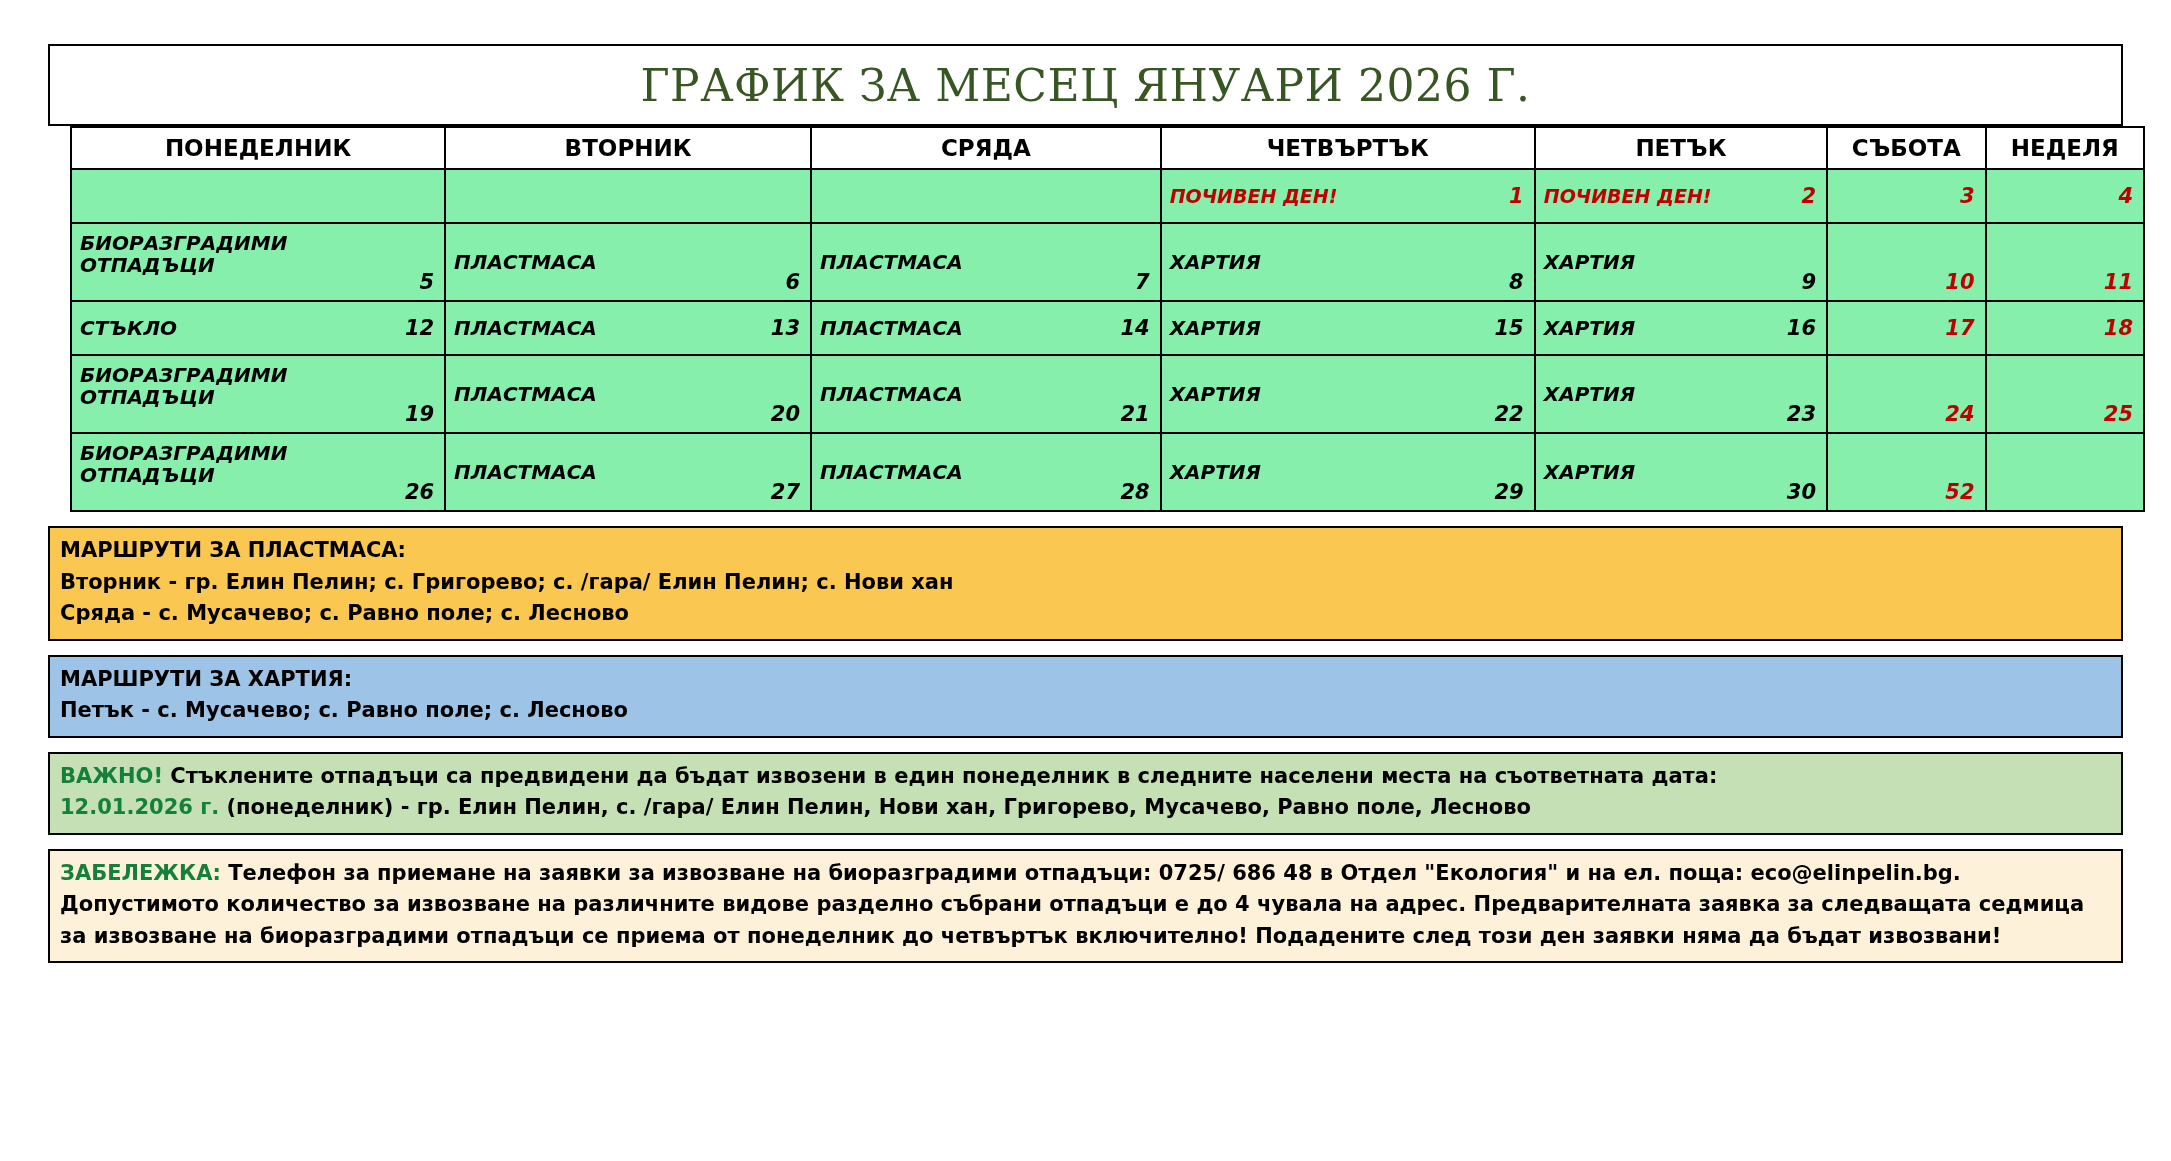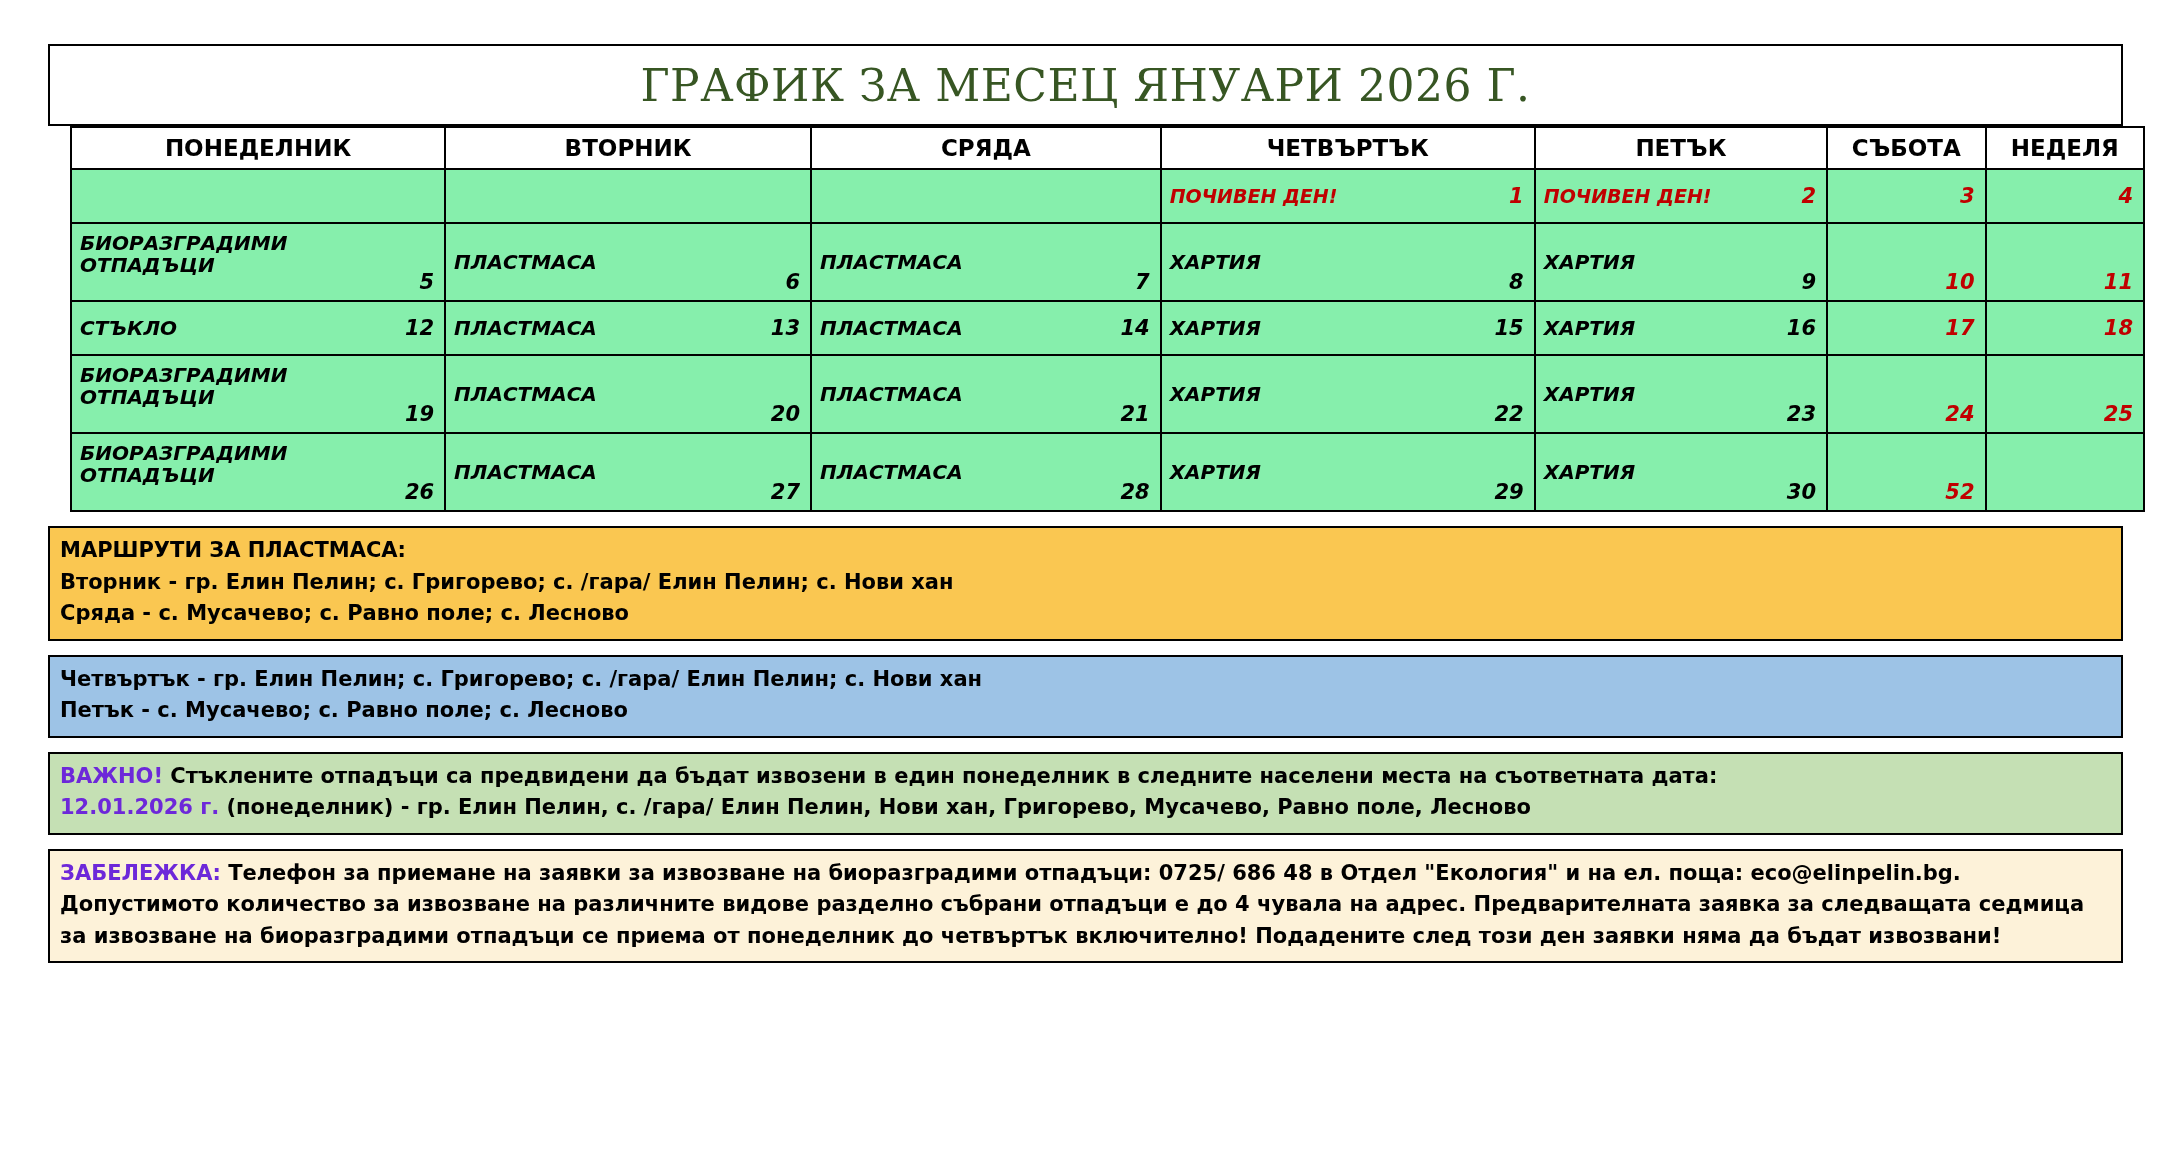--- a/index.html
+++ b/index.html
@@ -130,21 +130,21 @@
     font-weight: bold;
     color: #000;
     line-height: 1.5;
     white-space: nowrap;
   }
   .block.plastic { background: #fac751; }
   .block.paper   { background: #9dc3e6; }
   .block.glass   { background: #c5e0b4; }
   .block.note    { background: #fdf2d9; }
   .block.note .line { white-space: normal; }
-  .red { color: #6d28d9; }
+  .red { color: #15803d; }
 </style>
 </head>
 <body>
 
 <div class="page">
 
   <div class="title-box">
     <div class="title-text">ГРАФИК ЗА МЕСЕЦ  ЯНУАРИ 2026 Г.</div>
   </div>
 
@@ -311,21 +311,21 @@
 
   <div class="block plastic">
     <div class="line">МАРШРУТИ ЗА ПЛАСТМАСА:</div>
     <div class="line">Вторник - гр. Елин Пелин; с. Григорево; с. /гара/ Елин Пелин; с. Нови хан</div>
     <div class="line">Сряда - с. Мусачево; с. Равно поле; с. Лесново</div>
   </div>
 
   <div class="gap"></div>
 
   <div class="block paper">
-    <div class="line">Четвъртък - гр. Елин Пелин; с. Григорево; с. /гара/ Елин Пелин; с. Нови хан</div>
+    <div class="line">МАРШРУТИ ЗА ХАРТИЯ:</div>
     <div class="line">Петък - с. Мусачево; с. Равно поле; с. Лесново</div>
   </div>
 
   <div class="gap"></div>
 
   <div class="block glass">
     <div class="line"><span class="red">ВАЖНО!</span><span> Стъклените отпадъци са предвидени да бъдат извозени в един понеделник в следните населени места на съответната дата:</span></div>
     <div class="line"><span class="red">12.01.2026 г.</span><span> (понеделник) - гр. Елин Пелин, с. /гара/ Елин Пелин, Нови хан, Григорево, Мусачево, Равно поле, Лесново</span></div>
   </div>
 

